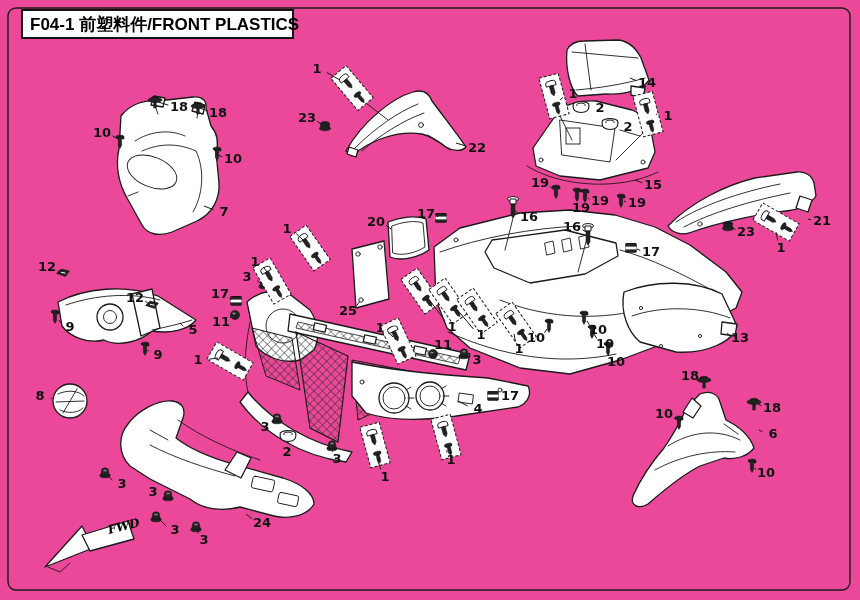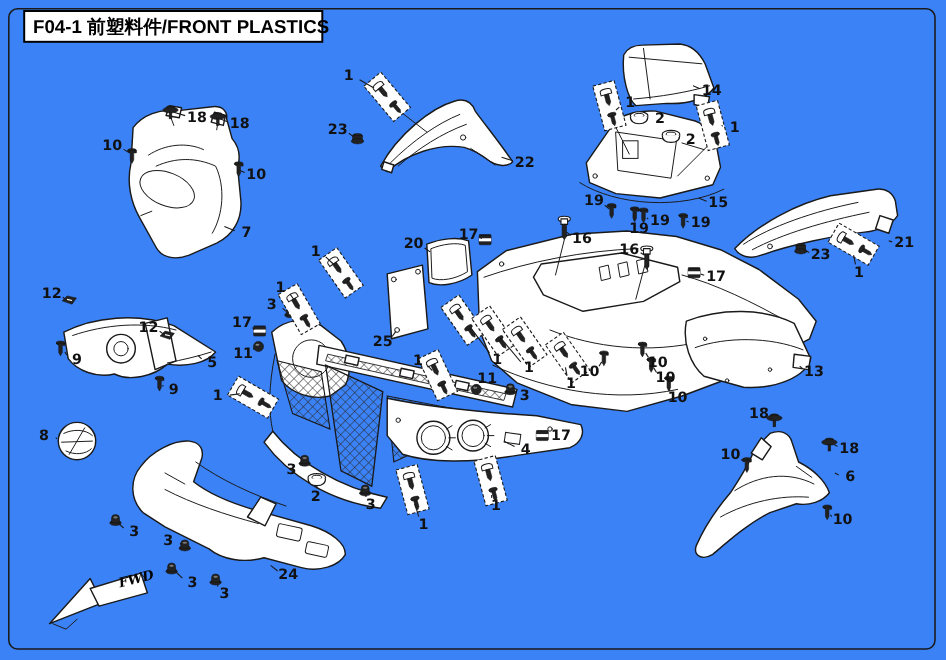--- a/index.html
+++ b/index.html
@@ -1,16 +1,16 @@
 <!DOCTYPE html>
 <html><head>
 <meta charset="utf-8">
 <style>
   html,body{margin:0;padding:0;background:#fff;}
-  .page{position:relative;width:860px;height:600px;background:#3b82f6;overflow:hidden;
+  .page{position:relative;width:860px;height:600px;background:#ec4899;overflow:hidden;
         font-family:"Liberation Sans", sans-serif;}
   svg{display:block}
   .part{fill:#ffffff;stroke:#1a1a1a;stroke-width:1.3;stroke-linejoin:round;stroke-linecap:round}
   .detail{fill:none;stroke:#1a1a1a;stroke-width:0.9;stroke-linecap:round}
   .dark{fill:#222;stroke:#111;stroke-width:.5}
   .leader{stroke:#1a1a1a;stroke-width:1}
   .callout{font:bold 13px "DejaVu Sans", sans-serif;fill:#111;text-anchor:middle;dominant-baseline:middle}
   .titletext{font:bold 17px "Liberation Sans", sans-serif;fill:#000}
   .fwdtext{font:italic bold 12px "DejaVu Serif", serif;fill:#000}
   .boxdash{fill:#ffffff;stroke:#1a1a1a;stroke-width:1;stroke-dasharray:3,2}

